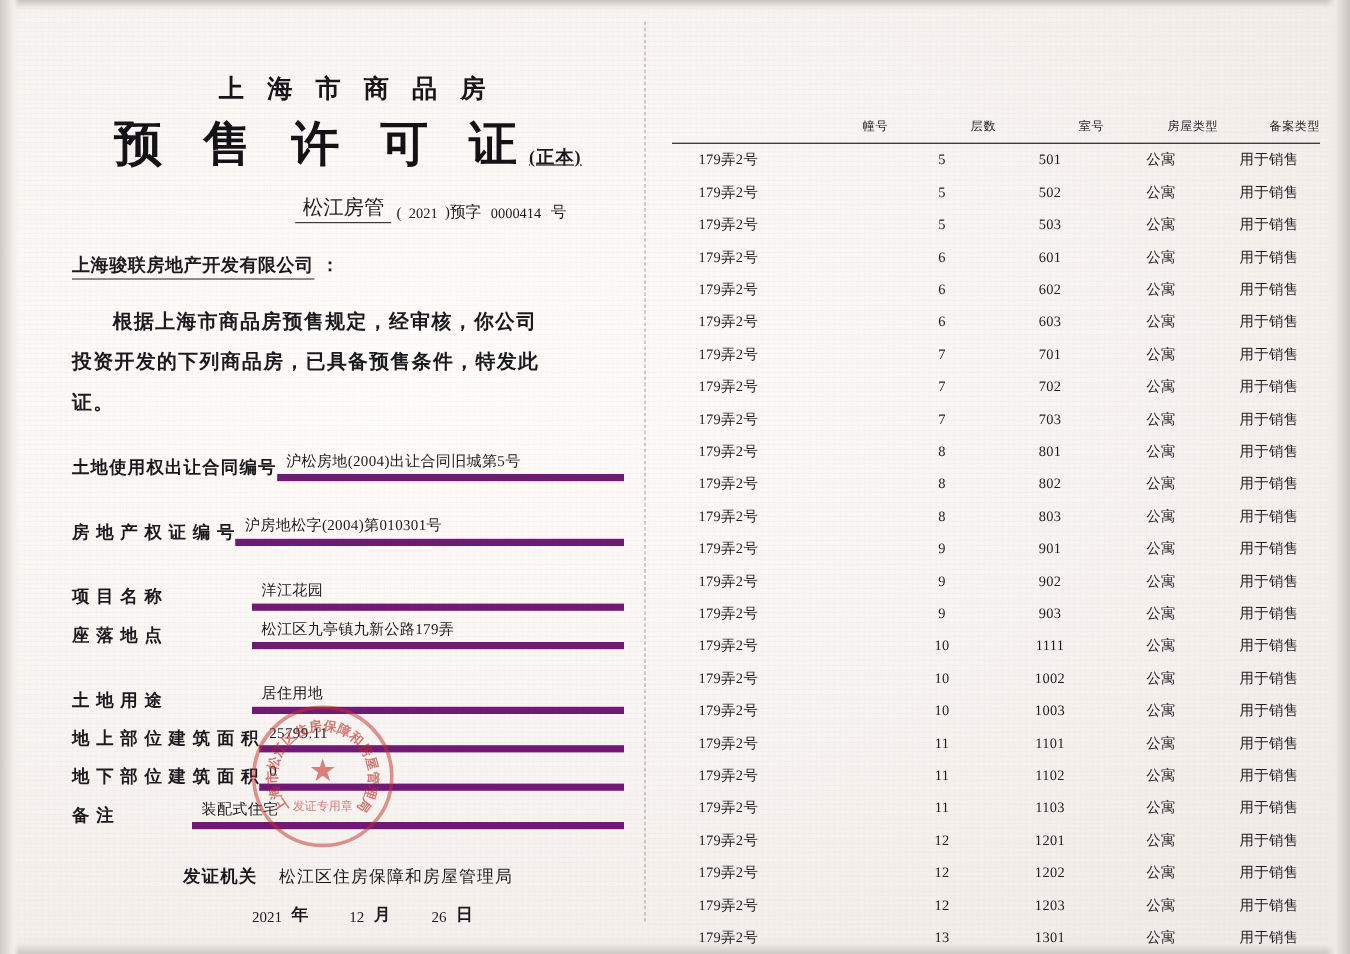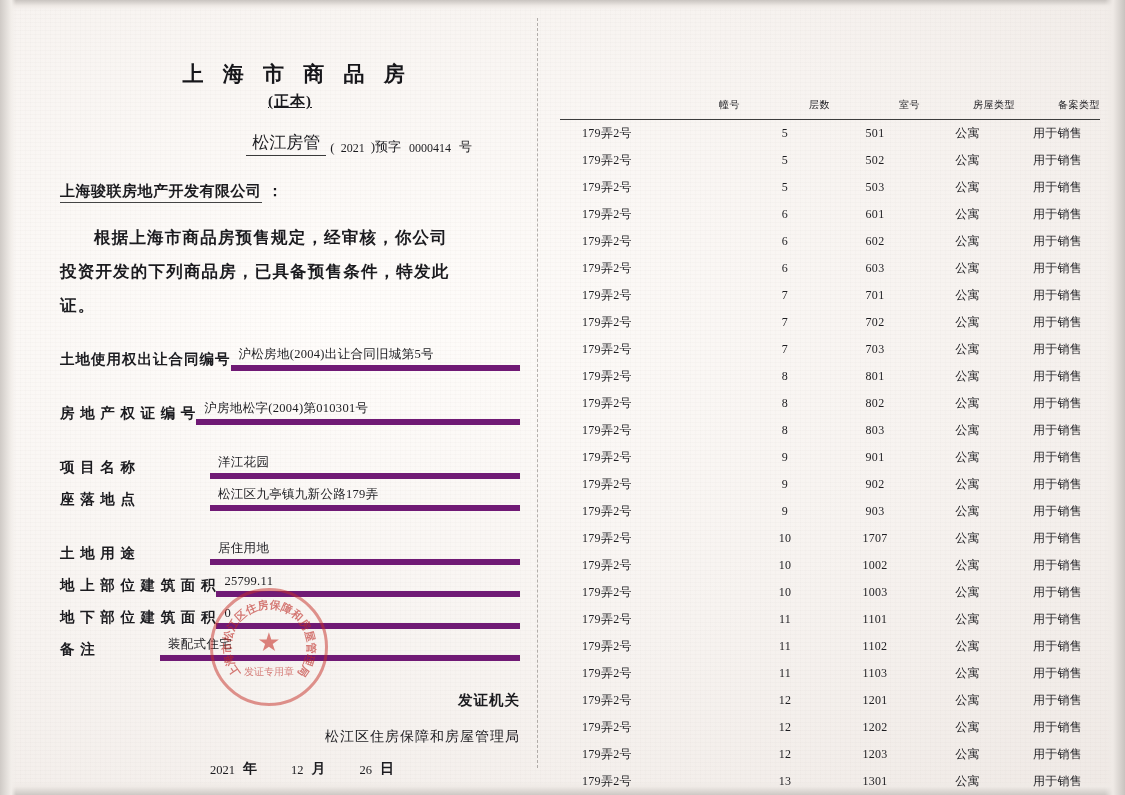--- a/index.html
+++ b/index.html
@@ -181,25 +181,25 @@
     font-weight: normal;
     letter-spacing: 0.3px;
   }
   .field-row.gap-big { margin-top: 30px; }
   .field-row.tight { margin-top: 8px; }
 
   .issuer-row {
     margin-top: 30px;
     display: flex;
     align-items: flex-end;
+    justify-content: center;
     gap: 18px;
     font-size: 14.5px;
     font-weight: bold;
     letter-spacing: 1px;
-    flex-direction: column;
   }
   .issuer-name {
     font-weight: normal;
     font-size: 14px;
   }
   .date-row {
     margin-top: 14px;
     display: flex;
     align-items: flex-end;
     justify-content: center;
@@ -306,20 +306,21 @@
   <div id="paper-grain"></div>
   <div class="edge-top"></div>
   <div class="edge-bottom"></div>
   <div class="edge-left"></div>
   <div class="edge-right"></div>
   <div id="perforation"></div>
 
   <div id="cert">
     <div class="cert-sub">上 海 市 商 品 房</div>
     <div class="cert-title-row">
+      <div class="cert-title">预 售 许 可 证</div>
       <div class="cert-title-suffix">(正本)</div>
     </div>
 
     <div class="cert-no-row">
       <span class="cert-no-issuer">松江房管</span>
       <span>(</span>
       <span class="cert-no-year">2021</span>
       <span>)预字</span>
       <span class="cert-no-serial">0000414</span>
       <span>号</span>
@@ -519,21 +520,21 @@
           <tr>
             <td class="col-building">179弄2号</td>
             <td>9</td>
             <td>903</td>
             <td>公寓</td>
             <td>用于销售</td>
           </tr>
           <tr>
             <td class="col-building">179弄2号</td>
             <td>10</td>
-            <td>1707</td>
+            <td>1111</td>
             <td>公寓</td>
             <td>用于销售</td>
           </tr>
           <tr>
             <td class="col-building">179弄2号</td>
             <td>10</td>
             <td>1002</td>
             <td>公寓</td>
             <td>用于销售</td>
           </tr>

